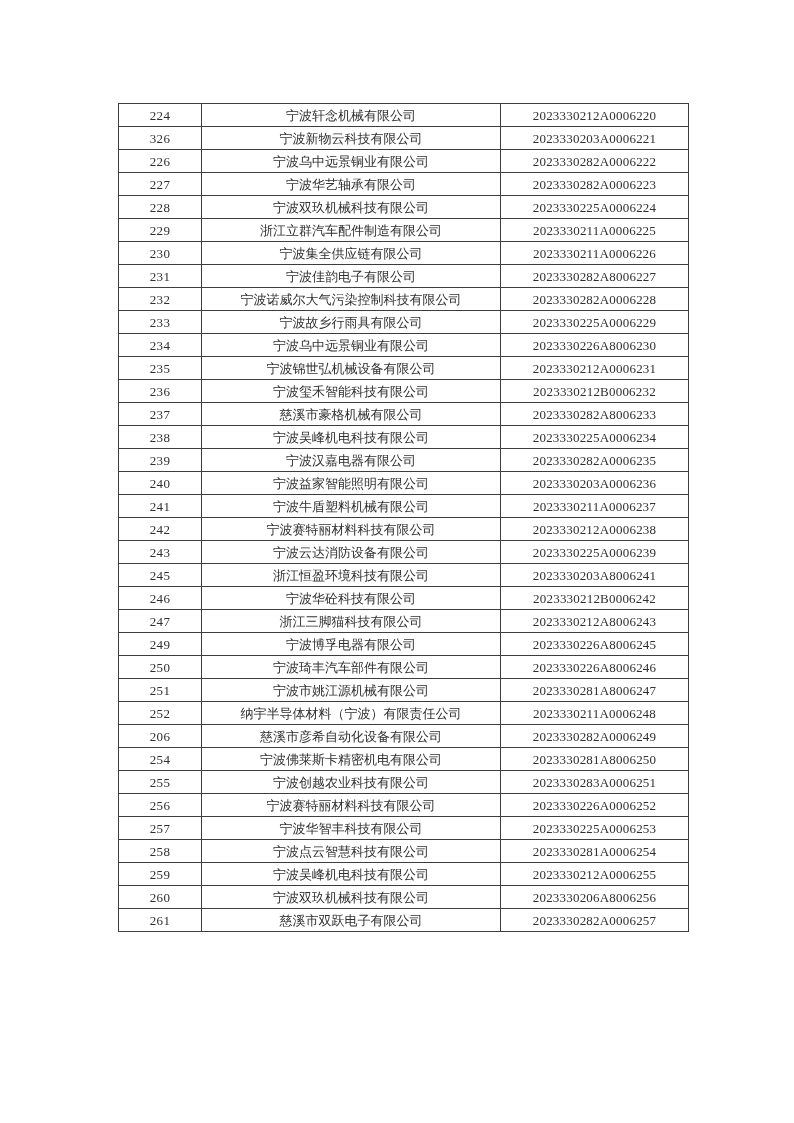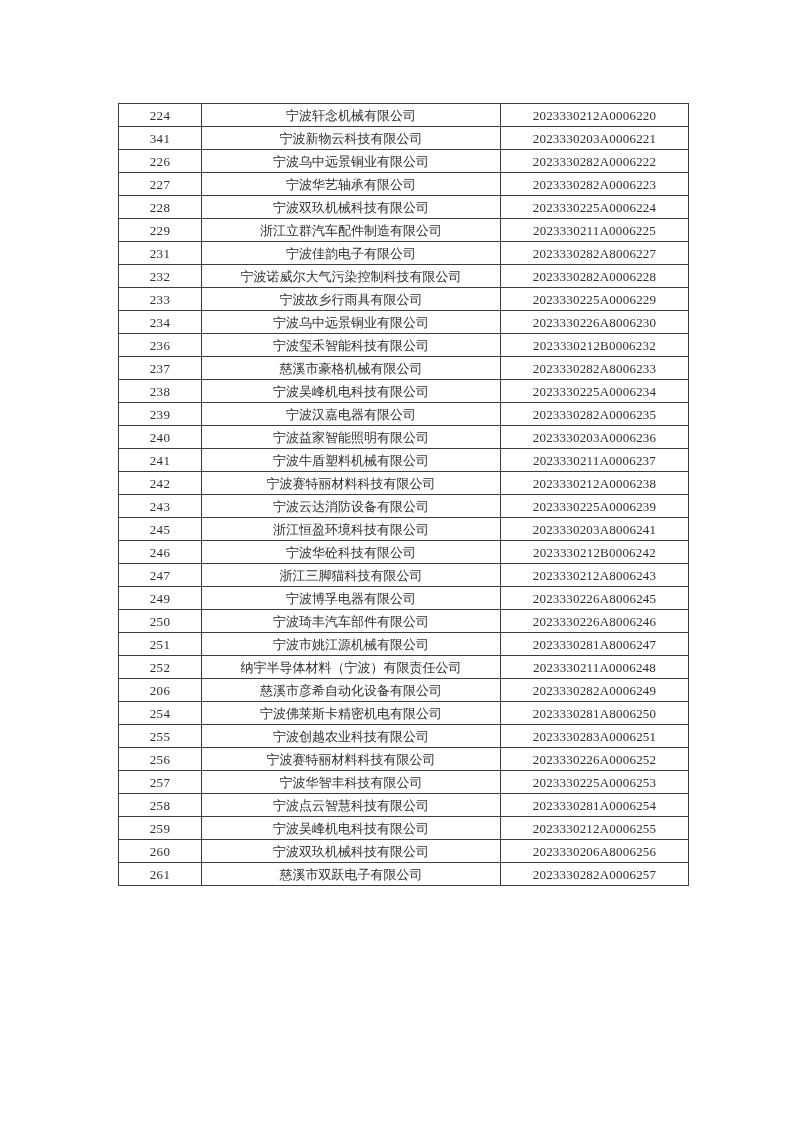--- a/index.html
+++ b/index.html
@@ -54,21 +54,21 @@
       <col style="width:299px">
       <col style="width:188px">
     </colgroup>
     <tbody>
         <tr>
           <td class="num">224</td>
           <td class="name">宁波轩念机械有限公司</td>
           <td class="code">2023330212A0006220</td>
         </tr>
         <tr>
-          <td class="num">341</td>
+          <td class="num">326</td>
           <td class="name">宁波新物云科技有限公司</td>
           <td class="code">2023330203A0006221</td>
         </tr>
         <tr>
           <td class="num">226</td>
           <td class="name">宁波乌中远景铜业有限公司</td>
           <td class="code">2023330282A0006222</td>
         </tr>
         <tr>
           <td class="num">227</td>
@@ -79,38 +79,48 @@
           <td class="num">228</td>
           <td class="name">宁波双玖机械科技有限公司</td>
           <td class="code">2023330225A0006224</td>
         </tr>
         <tr>
           <td class="num">229</td>
           <td class="name">浙江立群汽车配件制造有限公司</td>
           <td class="code">2023330211A0006225</td>
         </tr>
         <tr>
+          <td class="num">230</td>
+          <td class="name">宁波集全供应链有限公司</td>
+          <td class="code">2023330211A0006226</td>
+        </tr>
+        <tr>
           <td class="num">231</td>
           <td class="name">宁波佳韵电子有限公司</td>
           <td class="code">2023330282A8006227</td>
         </tr>
         <tr>
           <td class="num">232</td>
           <td class="name">宁波诺威尔大气污染控制科技有限公司</td>
           <td class="code">2023330282A0006228</td>
         </tr>
         <tr>
           <td class="num">233</td>
           <td class="name">宁波故乡行雨具有限公司</td>
           <td class="code">2023330225A0006229</td>
         </tr>
         <tr>
           <td class="num">234</td>
           <td class="name">宁波乌中远景铜业有限公司</td>
           <td class="code">2023330226A8006230</td>
+        </tr>
+        <tr>
+          <td class="num">235</td>
+          <td class="name">宁波锦世弘机械设备有限公司</td>
+          <td class="code">2023330212A0006231</td>
         </tr>
         <tr>
           <td class="num">236</td>
           <td class="name">宁波玺禾智能科技有限公司</td>
           <td class="code">2023330212B0006232</td>
         </tr>
         <tr>
           <td class="num">237</td>
           <td class="name">慈溪市豪格机械有限公司</td>
           <td class="code">2023330282A8006233</td>

